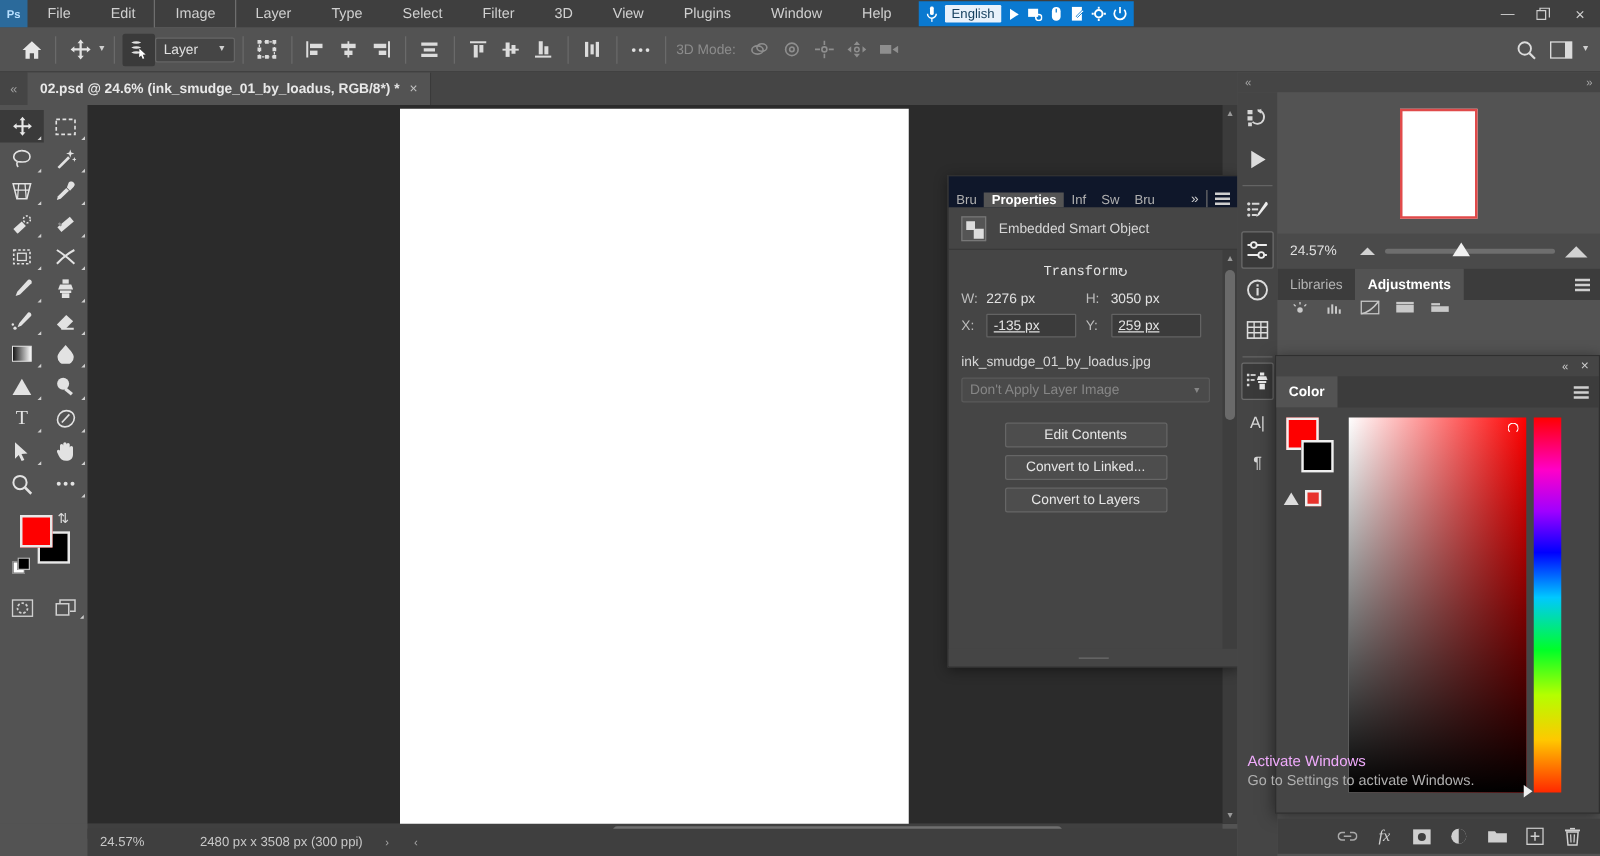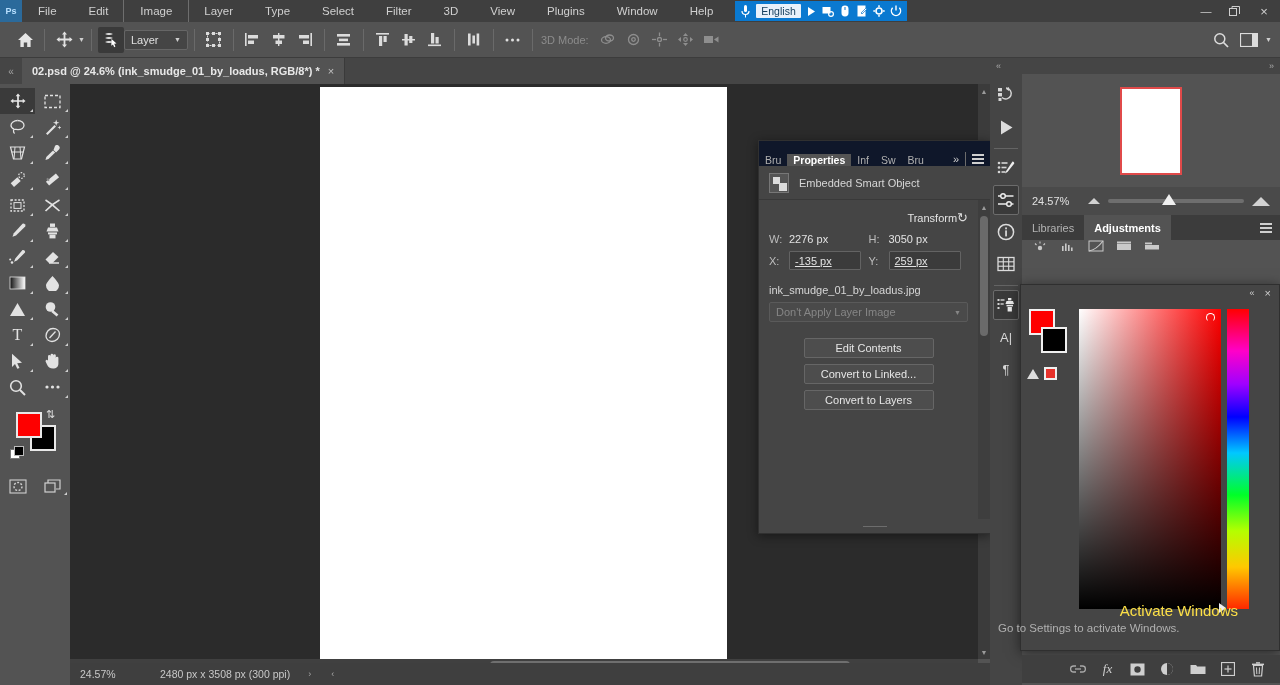--- a/index.html
+++ b/index.html
@@ -193,22 +193,23 @@
   }
   .props-body{ position:relative; height:333px; background:#454545; }
   .props-scroll{
     position:absolute; right:0; top:0; width:12px; height:333px; background:#3e3e3e;
   }
   .props-scroll .thumb{
     position:absolute; left:2px; top:16px; width:8px; height:120px; background:#6a6a6a;
     border-radius:4px;
   }
   .sec-title-row{
-    display:flex; align-items:center; justify-content:flex-end;
+    display:flex; align-items:center; justify-content:center;
     padding:10px 22px 4px 10px;
+    font-family:Liberation Mono, monospace;
   }
   .sec-title{ font-size:11px; color:#e4e4e4; }
   .reset-ico{ color:#dcdcdc; font-size:13px; }
   .wh-row{ display:flex; padding:4px 22px 2px 10px; font-size:11px; }
   .wh-cell{ width:100px; display:flex; gap:6px; align-items:center; }
   .lbl{ color:#bdbdbd; width:14px; }
   .val{ color:#e2e2e2; }
   .xy-row{ display:flex; padding:4px 22px 2px 10px; align-items:center; }
   .xy-cell{ width:100px; display:flex; gap:6px; align-items:center; }
   .field{
@@ -328,21 +329,21 @@
     position:absolute; left:-8px; bottom:-4px; width:0; height:0;
     border-top:5px solid transparent; border-bottom:5px solid transparent;
     border-left:7px solid #efefef;
   }
 
   
   .watermark{
     position:absolute; left:998px; top:602px; width:240px; color:#b9b9b9;
     pointer-events:none;
   }
-  .wm-title{ font-size:15px; color:#fde047;text-align:right; }
+  .wm-title{ font-size:12px; color:#f0abfc; }
   .wm-sub{ font-size:11.5px; color:#b0b0b0; margin-top:3px; }
 
   
   .layers-foot{
     position:absolute; left:1022px; top:655px; width:258px; height:28px;
     background:#3f3f3f; display:flex; align-items:center; justify-content:flex-end;
     gap:13px; padding-right:14px; color:#cfcfcf;
   }
   .lf-ico{ display:flex; align-items:center; justify-content:center; width:17px; height:17px; }
   .fxtxt{ font-size:13px; font-style:italic; font-family:"Liberation Serif", serif; }
@@ -1062,20 +1063,30 @@
         </div>
       </div>
     </div>
   </div>
 
   <div class="colorwin">
     <div class="colorwin-bar">
       <span>«</span>
       <span style="font-size:11px">×</span>
     </div>
+    <div class="colorwin-tabs">
+      <div class="ptab2 active">Color</div>
+      <div class="pmenu">
+        <span class="hamburger">
+            <i></i>
+            <i></i>
+            <i></i>
+          </span>
+      </div>
+    </div>
     <div class="cw-body">
       <div class="cw-left">
         <div class="cw-fg"></div>
         <div class="cw-bg"></div>
         <div class="cw-warn">
           <span class="cw-tri"></span>
           <span class="cw-chip"></span>
         </div>
       </div>
       <div class="cw-ramp">

